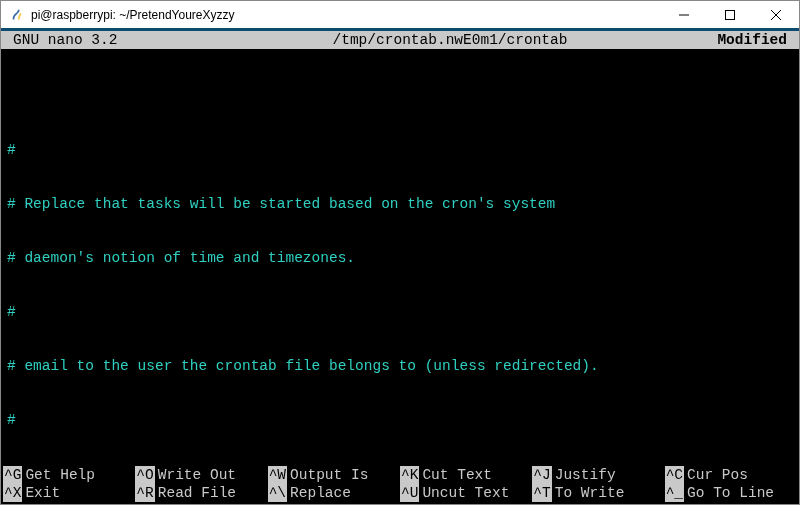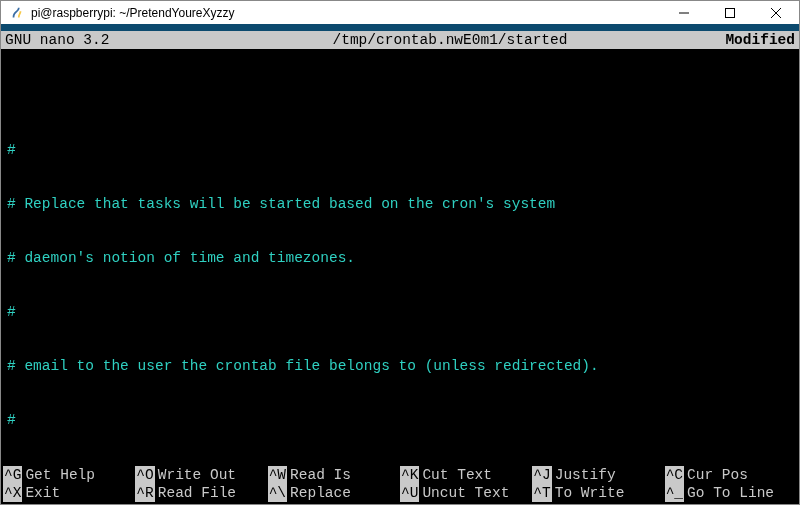--- a/index.html
+++ b/index.html
@@ -8,41 +8,41 @@
     font-family: "Segoe UI", Tahoma, sans-serif;
     background: #f0f0f0;
     border: 1px solid #888;
     display: flex; flex-direction: column;
     overflow: hidden;
   }
   .titlebar {
     height: 30px; background: #fff;
     display: flex; align-items: center;
     padding-left: 8px;
-    border-bottom: 7px solid #0c4a6e;
+    border-bottom: 3px solid #0c4a6e;
   }
   .titlebar .icon { width: 16px; height: 16px; margin-right: 6px; display:flex; align-items:center; justify-content:center;}
   .titlebar .title { flex: 1; font-size: 12px; color: #000; }
   .winbtns { display: flex; height: 100%; }
   .winbtn {
     width: 46px; display: flex; align-items: center; justify-content: center;
     font-size: 10px; color: #000;
   }
 
   .term {
     flex: 1; background: #000; color: #2fd0c1;
     font-family: "Consolas","Courier New",monospace;
     font-size: 14.5px; line-height: 18px;
     padding: 0;
     display: flex; flex-direction: column;
     overflow: hidden;
   }
   .nano-header {
     background: #c9c9c9; color: #000;
-    display: flex; padding: 0 4px;
+    display: flex; padding: 0 12px;
     height: 18px; align-items: flex-start;
     font-family: "Consolas","Courier New",monospace;
   }
   .nano-header .left { flex: 0 0 200px; white-space: pre;}
   .nano-header .mid { flex: 1; text-align: center; white-space: pre;}
   .nano-header .right { flex: 0 0 100px; text-align: right; white-space: pre; font-weight: bold;}
 
   .editor {
     flex: 1; padding: 2px 6px 0 6px;
     white-space: pre; overflow: hidden;
@@ -87,21 +87,21 @@
           <line x1="10" y1="0" x2="0" y2="10" stroke="#000" stroke-width="1"></line>
         </svg>
     </div>
   </div>
 </div>
 
 <div class="term">
 
   <div class="nano-header">
     <span class="left">GNU nano 3.2</span>
-    <span class="mid">/tmp/crontab.nwE0m1/started</span>
+    <span class="mid">/tmp/crontab.nwE0m1/crontab</span>
     <span class="right">Modified</span>
   </div>
 
   <div class="editor">
     <span class="line"> </span>
     <span class="line">#</span>
     <span class="line"># Replace that tasks will be started based on the cron's system</span>
     <span class="line"># daemon's notion of time and timezones.</span>
     <span class="line">#</span>
     <span class="line"># email to the user the crontab file belongs to (unless redirected).</span>
@@ -113,21 +113,21 @@
     
     
     
     
   </div>
 
   <div class="nano-footer">
     <div class="foot-row">
       <span class="foot-cell"><span class="key">^G</span><span>Get Help</span></span>
       <span class="foot-cell"><span class="key">^O</span><span>Write Out</span></span>
-      <span class="foot-cell"><span class="key">^W</span><span>Read Is</span></span>
+      <span class="foot-cell"><span class="key">^W</span><span>Output Is</span></span>
       <span class="foot-cell"><span class="key">^K</span><span>Cut Text</span></span>
       <span class="foot-cell"><span class="key">^J</span><span>Justify</span></span>
       <span class="foot-cell"><span class="key">^C</span><span>Cur Pos</span></span>
     </div>
     <div class="foot-row">
       <span class="foot-cell"><span class="key">^X</span><span>Exit</span></span>
       <span class="foot-cell"><span class="key">^R</span><span>Read File</span></span>
       <span class="foot-cell"><span class="key">^\</span><span>Replace</span></span>
       <span class="foot-cell"><span class="key">^U</span><span>Uncut Text</span></span>
       <span class="foot-cell"><span class="key">^T</span><span>To Write</span></span>

